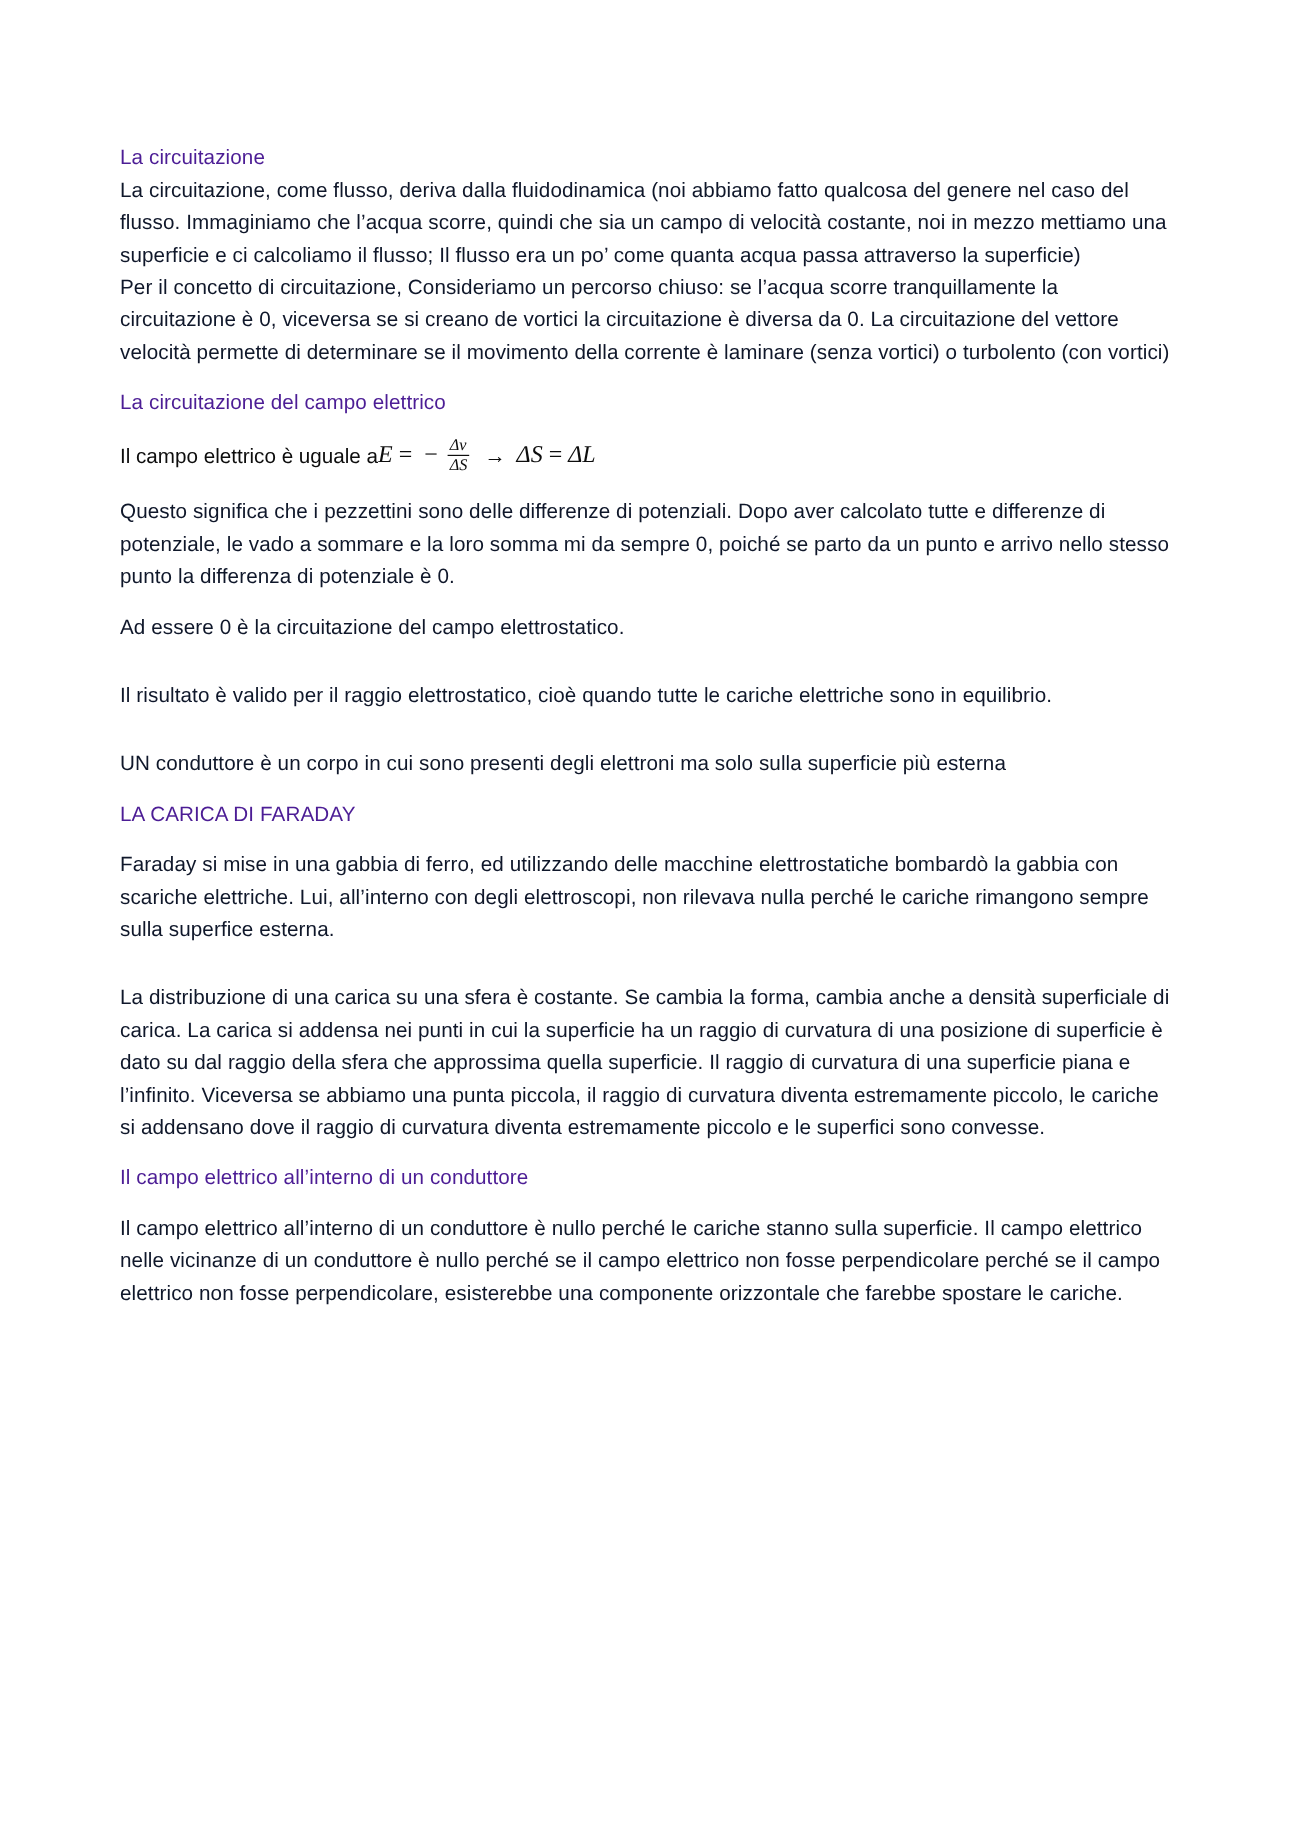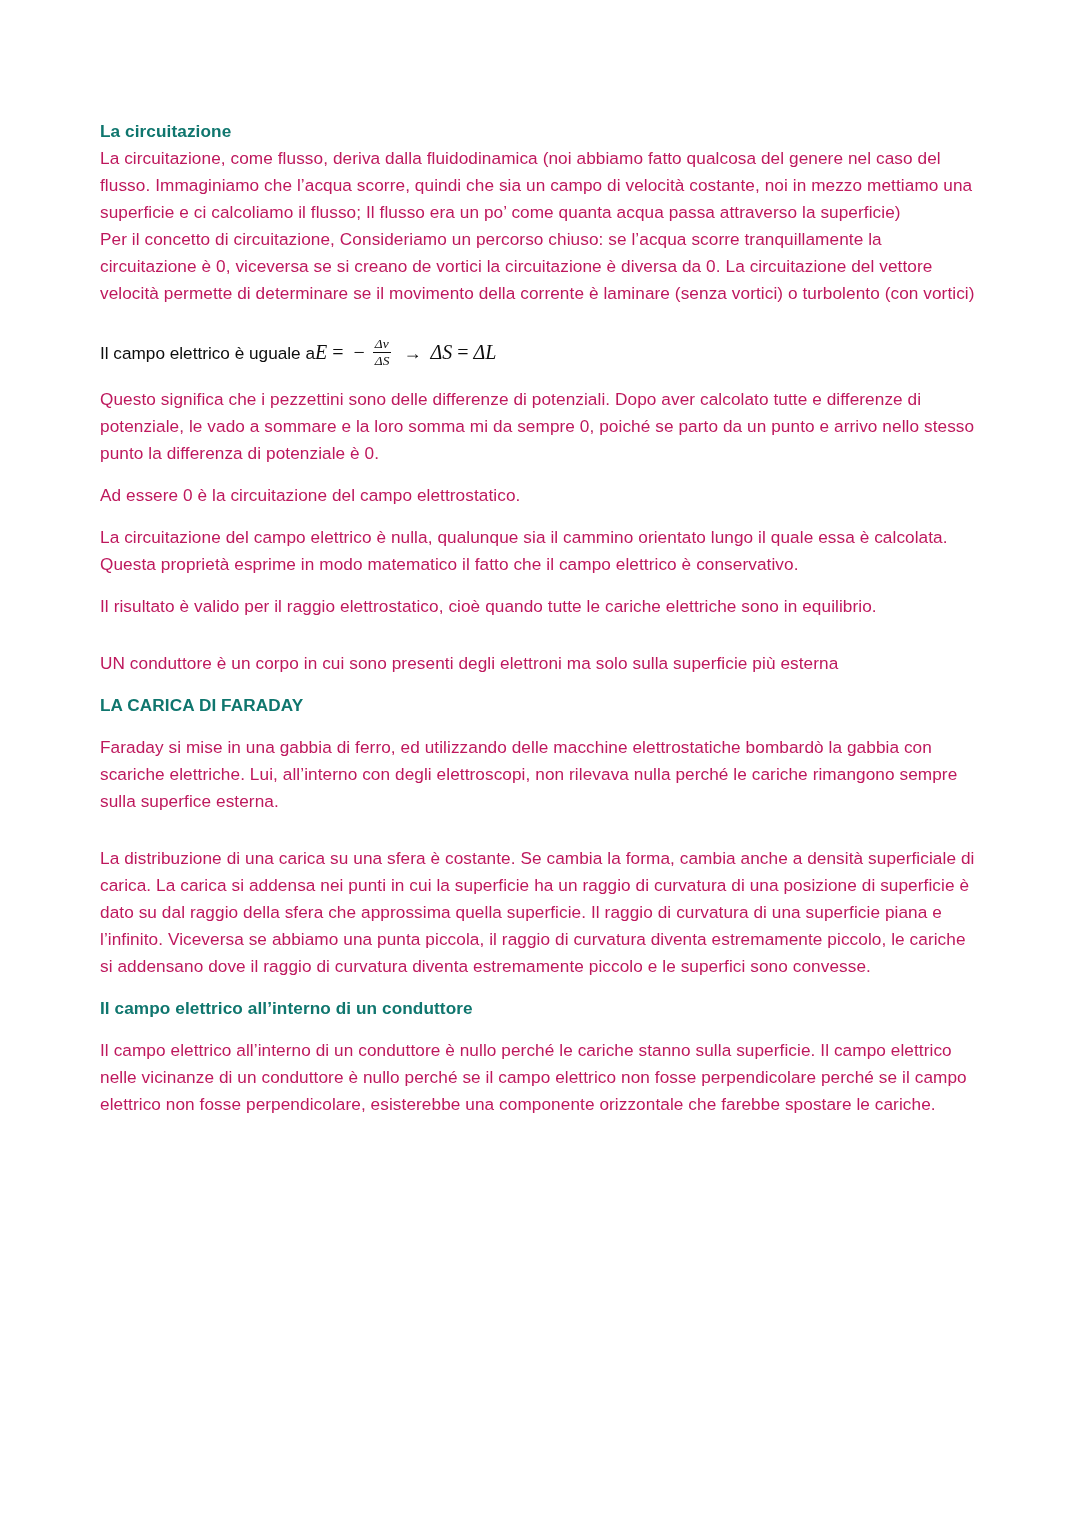--- a/index.html
+++ b/index.html
@@ -22,28 +22,28 @@
     width: 880px;
   }
   p, h1, h2, h3 {
     margin: 0;
     padding: 0;
     font-weight: normal;
   }
   .para {
     font-size: 17.2px;
     line-height: 1.57;
-    color: #be185d;
+    color: #0f172a;
     letter-spacing: 0.005em;
   }
   .heading {
     font-size: 17.2px;
     line-height: 1.57;
-    font-weight: bold;
-    color: #0f766e;
+    font-weight: normal;
+    color: #4c1d95;
     letter-spacing: 0.005em;
   }
   .gap-md { height: 15px; }
   .gap-lg { height: 17px; }
 
   
   .formula-line {
     display: flex;
     align-items: center;
     font-size: 17.2px;
@@ -95,20 +95,21 @@
 
 <div class="page">
   <div class="doc">
 
     <h2 class="heading">La circuitazione</h2>
     <p class="para">La circuitazione, come flusso, deriva dalla fluidodinamica (noi abbiamo fatto qualcosa del genere nel caso del flusso. Immaginiamo che l’acqua scorre, quindi che sia un campo di velocità costante, noi in mezzo mettiamo una superficie e ci calcoliamo il flusso; Il flusso era un po’ come quanta acqua passa attraverso la superficie)</p>
     <p class="para">Per il concetto di circuitazione, Consideriamo un percorso chiuso: se l’acqua scorre tranquillamente la circuitazione è 0, viceversa se si creano de vortici la circuitazione è diversa da 0. La circuitazione del vettore velocità permette di determinare se il movimento della corrente è laminare (senza vortici) o turbolento (con vortici)</p>
 
     <div class="gap-md"></div>
 
+    <h2 class="heading">La circuitazione del campo elettrico</h2>
 
     <div class="gap-md"></div>
 
     <div class="formula-line">
       <span class="lead">Il campo elettrico è uguale a</span>
       <span class="math">
         <span>E</span>
         <span class="op">=</span>
         <span class="op">−</span>
         <span class="frac">
@@ -125,21 +126,20 @@
     <div class="gap-lg"></div>
 
     <p class="para">Questo significa che i pezzettini sono delle differenze di potenziali. Dopo aver calcolato tutte e differenze di potenziale, le vado a sommare e la loro somma mi da sempre 0, poiché se parto da un punto e arrivo nello stesso punto la differenza di potenziale è 0.</p>
 
     <div class="gap-md"></div>
 
     <p class="para">Ad essere 0 è la circuitazione del campo elettrostatico.</p>
 
     <div class="gap-md"></div>
 
-    <p class="para">La circuitazione del campo elettrico è nulla, qualunque sia il cammino orientato lungo il quale essa è calcolata. Questa proprietà esprime in modo matematico il fatto che il campo elettrico è conservativo.</p>
 
     <div class="gap-md"></div>
 
     <p class="para">Il risultato è valido per il raggio elettrostatico, cioè quando tutte le cariche elettriche sono in equilibrio.</p>
 
     <div class="gap-md"></div>
 
 
     <div class="gap-md"></div>
 

